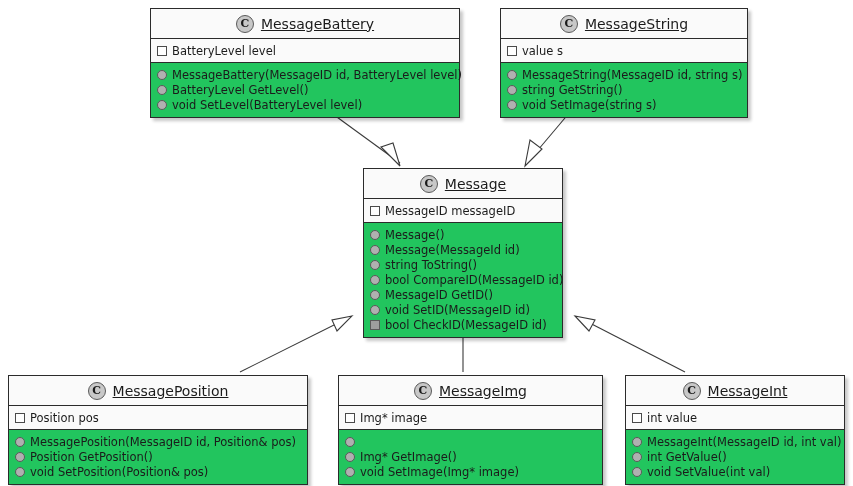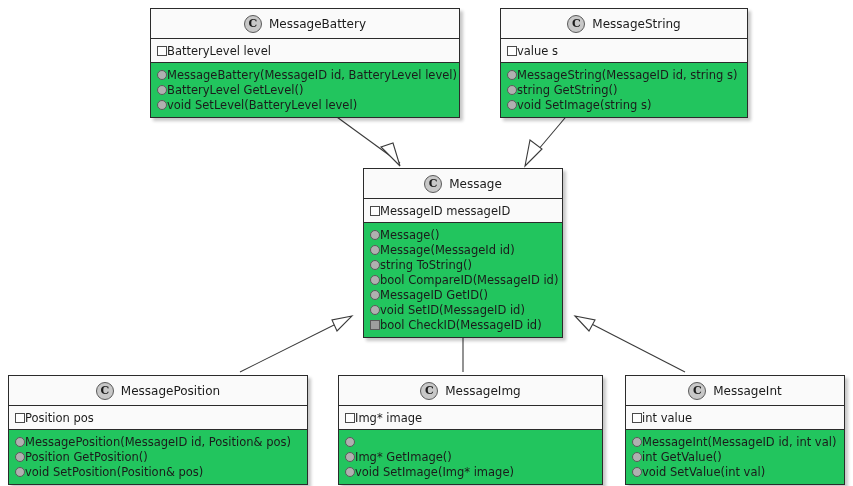--- a/index.html
+++ b/index.html
@@ -50,38 +50,40 @@
     text-align: center;
     border-radius: 50%;
     background: #C8C8C8;
     border: 1.4px solid #5A5A5A;
     color: #1B1B1B;
     font-size: 11px;
     font-weight: bold;
     font-family: "DejaVu Serif", serif;
   }
   .cls-name {
-    font-size: 12px;
+    font-size: 14px;
     color: #1B1B1B;
     white-space: nowrap;
+    text-decoration: underline;
   }
   .cls-fields {
     box-sizing: border-box;
     background: #FAFAFA;
     border-bottom: 1px solid #2B2B2B;
     padding: 4px 6px 4px 6px;
   }
   .cls-methods {
     box-sizing: border-box;
     background: #22c55e;
     padding: 4px 6px 5px 6px;
   }
   .member {
     display: flex;
     align-items: center;
+    gap: 5px;
     height: 15px;
     font-size: 11.5px;
     color: #1B1B1B;
     white-space: nowrap;
   }
   .mk {
     flex: 0 0 auto;
     display: inline-block;
     width: 8px;
     height: 8px;

